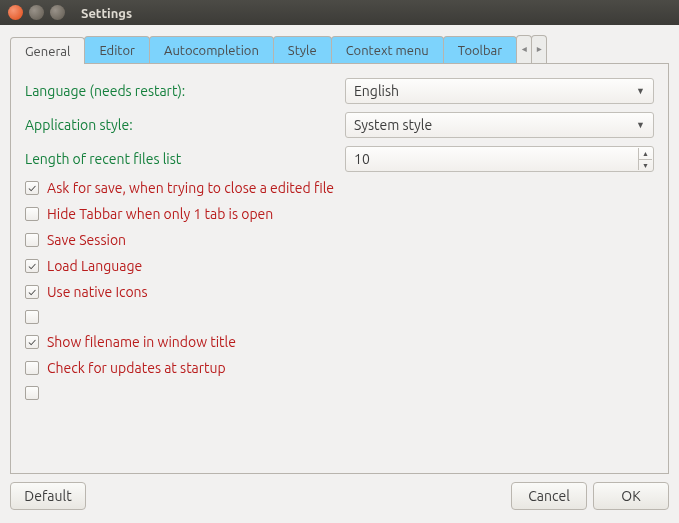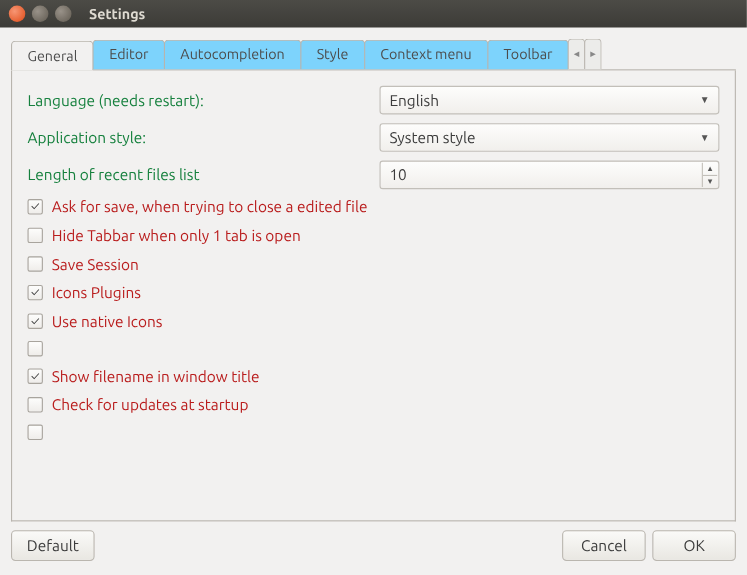--- a/index.html
+++ b/index.html
@@ -233,21 +233,21 @@
         <div class="check-row">
           <div class="checkbox"></div>
           <div class="check-label">Hide Tabbar when only 1 tab is open</div>
         </div>
         <div class="check-row">
           <div class="checkbox"></div>
           <div class="check-label">Save Session</div>
         </div>
         <div class="check-row">
           <div class="checkbox">✓</div>
-          <div class="check-label">Icons Plugins</div>
+          <div class="check-label">Load Language</div>
         </div>
         <div class="check-row">
           <div class="checkbox">✓</div>
           <div class="check-label">Use native Icons</div>
         </div>
         <div class="check-row">
           <div class="checkbox"></div>
         </div>
         <div class="check-row">
           <div class="checkbox">✓</div>

